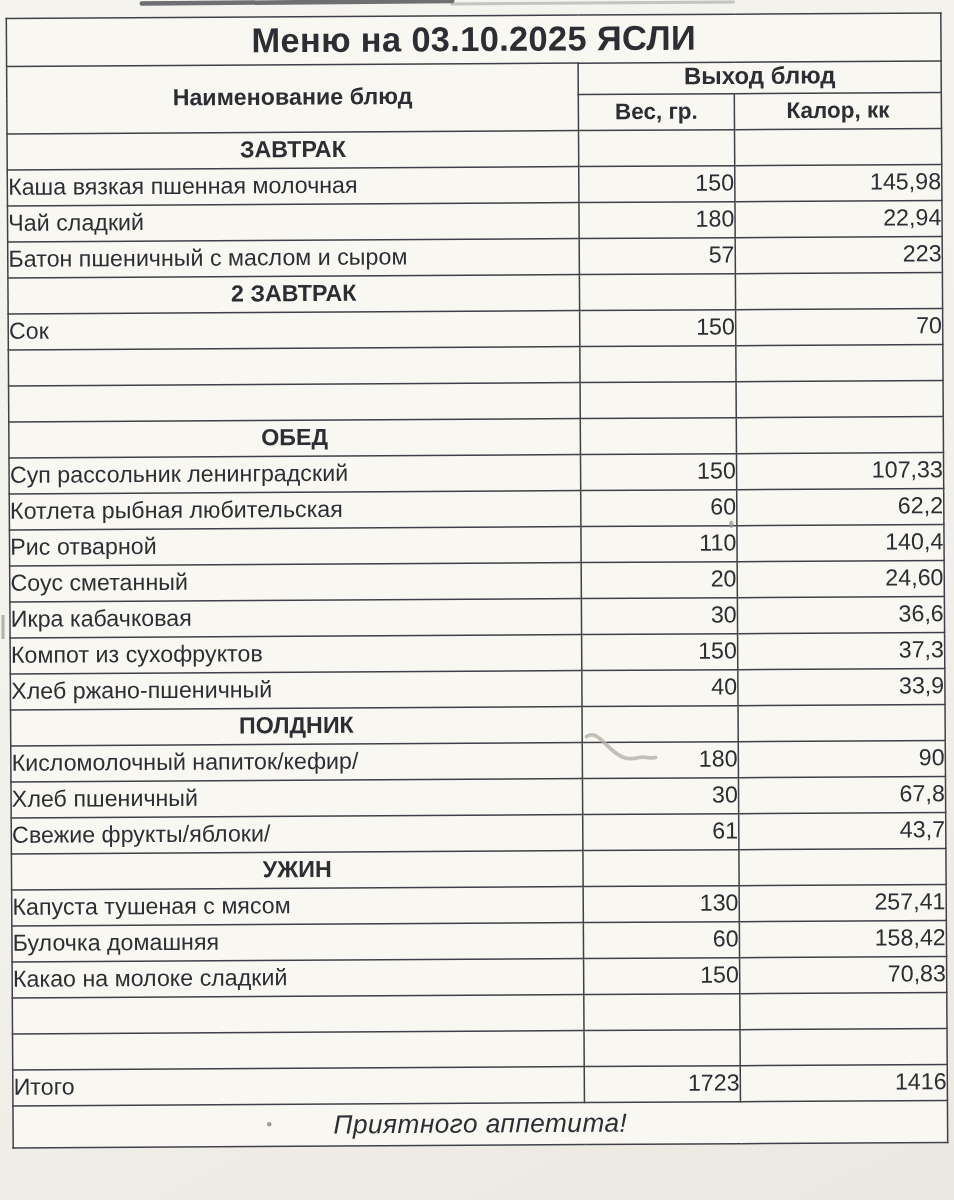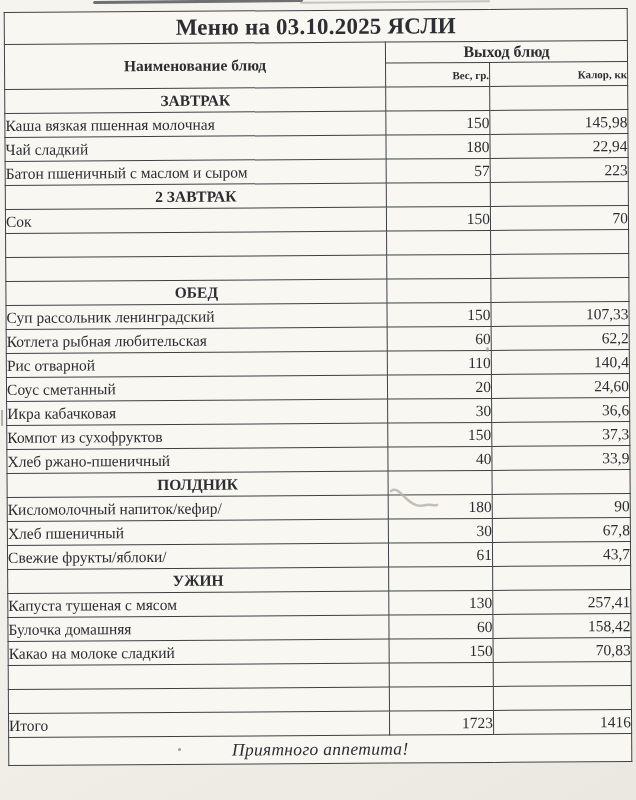--- a/index.html
+++ b/index.html
@@ -7,21 +7,20 @@
     padding: 0;
     width: 636px;
     height: 800px;
     overflow: hidden;
     font-family: "Liberation Sans", "DejaVu Sans", sans-serif;
   }
   .paper {
     position: absolute;
     inset: 0;
     background: linear-gradient(155deg, #f5f4ef 0%, #f2f0ea 55%, #eae8e0 100%);
-    font-family: Liberation Serif, serif;
   }
   table.menu-table {
     position: absolute;
     left: 6px;
     top: 10px;
     width: 623px;
     border-collapse: collapse;
     table-layout: fixed;
     color: #2c2e33;
     transform: rotate(-0.35deg);
@@ -48,23 +47,23 @@
     vertical-align: middle;
   }
   .group-head {
     height: 20px;
     font-size: 16px;
     font-weight: bold;
     text-align: center;
   }
   .sub-head {
     height: 23px;
-    font-size: 11px;
-    font-weight: bold;
-    text-align: right;
+    font-size: 15px;
+    font-weight: bold;
+    text-align: center;
     padding-left: 5px;
   }
   .menu-table tbody td {
     height: 23px;
     font-size: 15.5px;
   }
   .cell-name {
     text-align: left;
     padding-left: 5px;
   }

